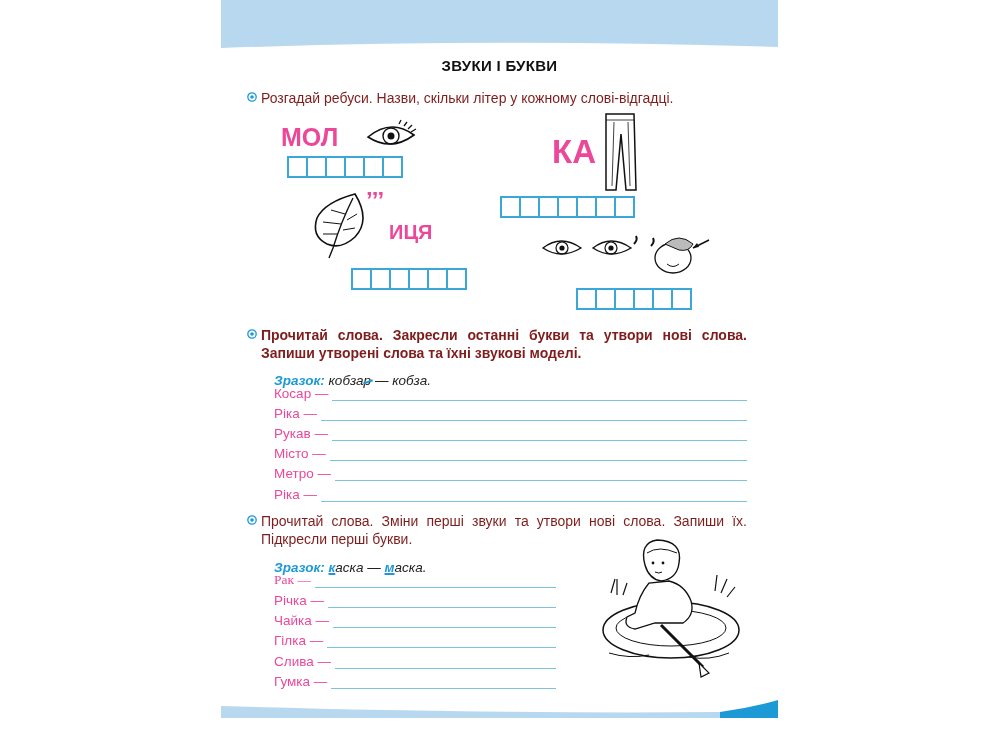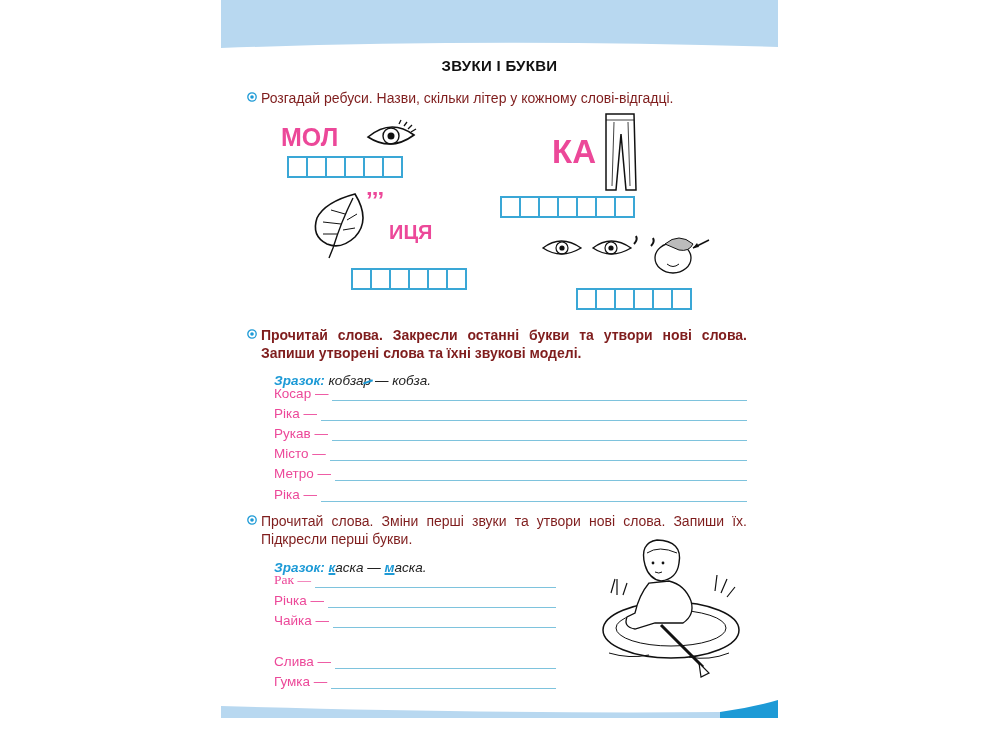--- a/index.html
+++ b/index.html
@@ -172,20 +172,24 @@
       <span class="line"></span>
     </div>
   <div class="row" style="left:53px; top:590px; width:282px;">
       <span class="word">Річка —</span>
       <span class="line"></span>
     </div>
   <div class="row" style="left:53px; top:610px; width:282px;">
       <span class="word">Чайка —</span>
       <span class="line"></span>
     </div>
+  <div class="row" style="left:53px; top:630px; width:282px;">
+      <span class="word">Гілка —</span>
+      <span class="line"></span>
+    </div>
   <div class="row" style="left:53px; top:651px; width:282px;">
       <span class="word">Слива —</span>
       <span class="line"></span>
     </div>
   <div class="row" style="left:53px; top:671px; width:282px;text-align:center;">
       <span class="word">Гумка —</span>
       <span class="line"></span>
     </div>
 
   <svg class="pic" style="left:378px; top:535px;" width="145" height="155" viewBox="0 0 145 155">

